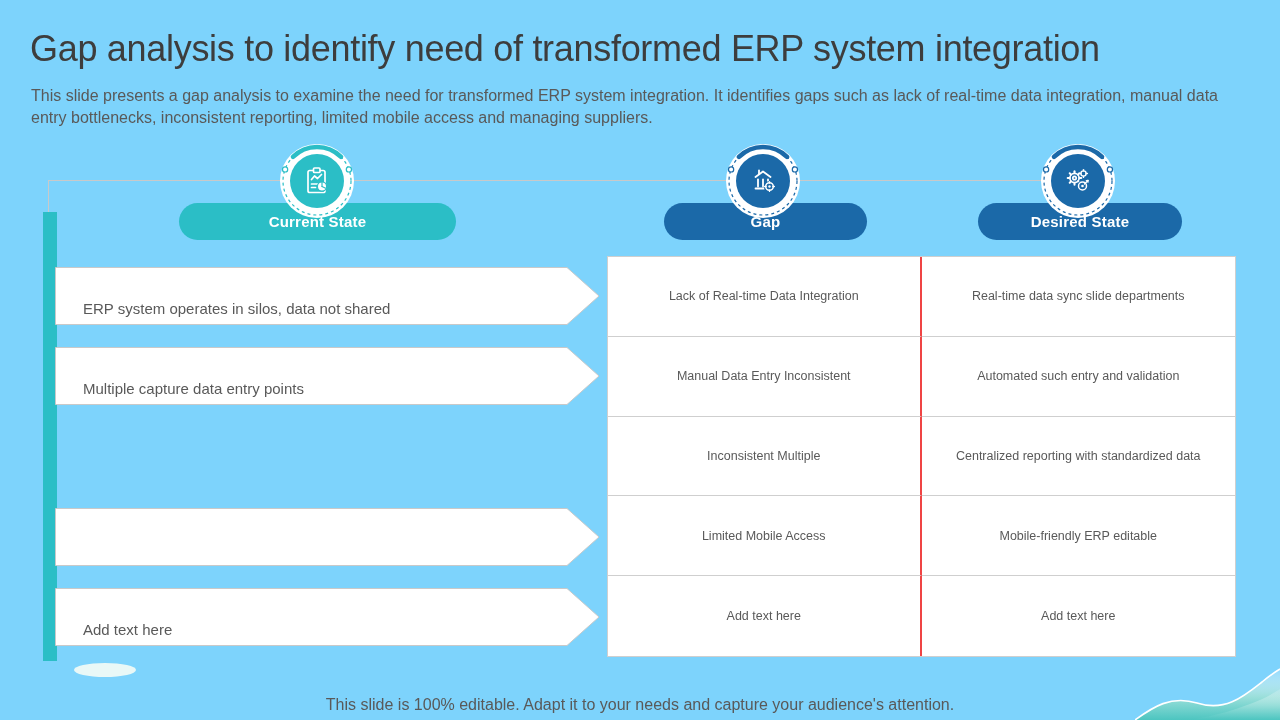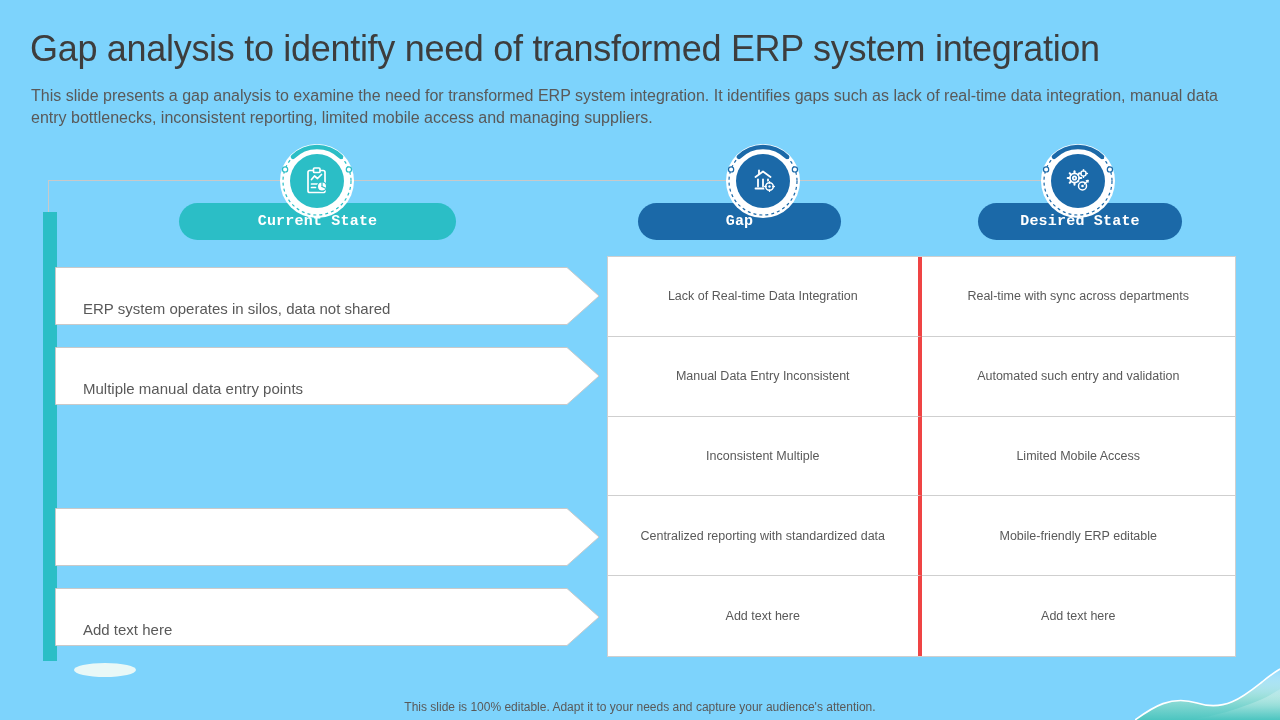--- a/index.html
+++ b/index.html
@@ -48,24 +48,23 @@
   .badge { position: absolute; top: 141px; width: 80px; height: 80px; z-index: 3; }
   .badge.c0 { left: 277px; }
   .badge.c1 { left: 723px; }
   .badge.c2 { left: 1038px; }
   .pill {
     position: absolute; top: 203px; height: 37px; z-index: 2;
     border-radius: 19px;
     display: flex; align-items: center; justify-content: center;
     color: #ffffff; font-weight: bold; font-size: 15px;
     letter-spacing: 0.2px;
-    font-family: Liberation Mono, monospace;
   }
   .pill.c0 { left: 179px; width: 277px; background: var(--teal, #2bbec6); }
-  .pill.c1 { left: 638px; width: 203px; background: var(--blue, #1b69a8); }
+  .pill.c1 { left: 664px; width: 203px; background: var(--blue, #1b69a8); }
   .pill.c2 { left: 978px; width: 204px; background: var(--blue, #1b69a8); }
   .arrow-row {
     position: absolute; left: 55px; width: 545px; height: 58px; z-index: 2;
   }
   .arrow-row svg { position: absolute; left: 0; top: 0; }
   .arrow-row .arrow-label {
     position: absolute; left: 28px; top: 12px; height: 58px; width: 460px;
     display: flex; align-items: center;
     font-size: 15px; color: var(--text-gray, #595959);
   }
@@ -73,33 +72,33 @@
     position: absolute; left: 607px; top: 256px;
     width: 629px; height: 401px;
     display: grid;
     grid-template-columns: 1fr 1fr;
     grid-auto-rows: 1fr;
     border: 1px solid #cfcfcf;
     background: #ffffff;
     z-index: 2;
   }
   .cell {
-    border-right: 4px solid #ef4444;
+    border-right: 2px solid #ef4444;
     border-bottom: 1px solid #cfcfcf;
     display: flex; align-items: center; justify-content: center;
     text-align: center;
     padding: 0 28px;
     font-size: 12.5px; color: var(--text-gray, #595959);
   }
   .cell:nth-child(2n) { border-right: none; }
   .cell:nth-child(9), .cell:nth-child(10) { border-bottom: none; }
   .footer {
     position: absolute; left: 0; bottom: 6px; width: 1280px;
     text-align: center;
-    font-size: 12px; color: var(--text-gray, #595959);
+    font-size: 16px; color: var(--text-gray, #595959);
     z-index: 2;
   }
   .wave-br { position: absolute; right: 0; bottom: 0; z-index: 1; }
   .blob-bl {
     position: absolute; left: 74px; top: 663px;
     width: 62px; height: 14px;
     background: #e9f8f7;
     border-radius: 50%;
     z-index: 1;
   }
@@ -213,42 +212,42 @@
   <div class="arrow-row" style="top:267px">
     <svg width="545" height="58">
         <polygon points="0.5,0.5 512,0.5 544,29 512,57.5 0.5,57.5" fill="#ffffff" stroke="#c9c9c9" stroke-width="1"></polygon>
       </svg>
     <span class="arrow-label">ERP system operates in silos, data not shared</span>
   </div>
   <div class="arrow-row" style="top:347px">
     <svg width="545" height="58">
         <polygon points="0.5,0.5 512,0.5 544,29 512,57.5 0.5,57.5" fill="#ffffff" stroke="#c9c9c9" stroke-width="1"></polygon>
       </svg>
-    <span class="arrow-label">Multiple manual data entry points</span>
+    <span class="arrow-label">Multiple capture data entry points</span>
   </div>
   <div class="arrow-row" style="top:508px">
     <svg width="545" height="58">
         <polygon points="0.5,0.5 512,0.5 544,29 512,57.5 0.5,57.5" fill="#ffffff" stroke="#c9c9c9" stroke-width="1"></polygon>
       </svg>
   </div>
   <div class="arrow-row" style="top:588px">
     <svg width="545" height="58">
         <polygon points="0.5,0.5 512,0.5 544,29 512,57.5 0.5,57.5" fill="#ffffff" stroke="#c9c9c9" stroke-width="1"></polygon>
       </svg>
     <span class="arrow-label">Add text here</span>
   </div>
 
   <div class="gap-table">
     <div class="cell">Lack of Real-time Data Integration</div>
-    <div class="cell">Real-time with sync across departments</div>
+    <div class="cell">Real-time data sync slide departments</div>
     <div class="cell">Manual Data Entry Inconsistent</div>
     <div class="cell">Automated such entry and validation</div>
     <div class="cell">Inconsistent Multiple</div>
+    <div class="cell">Centralized reporting with standardized data</div>
     <div class="cell">Limited Mobile Access</div>
-    <div class="cell">Centralized reporting with standardized data</div>
     <div class="cell">Mobile-friendly ERP editable</div>
     <div class="cell">Add text here</div>
     <div class="cell">Add text here</div>
   </div>
 
   <div class="footer">This slide is 100% editable. Adapt it to your needs and capture your audience's attention.</div>
 
   <div class="blob-bl"></div>
 
   <svg class="wave-br" width="145" height="58" viewBox="0 0 145 58">

